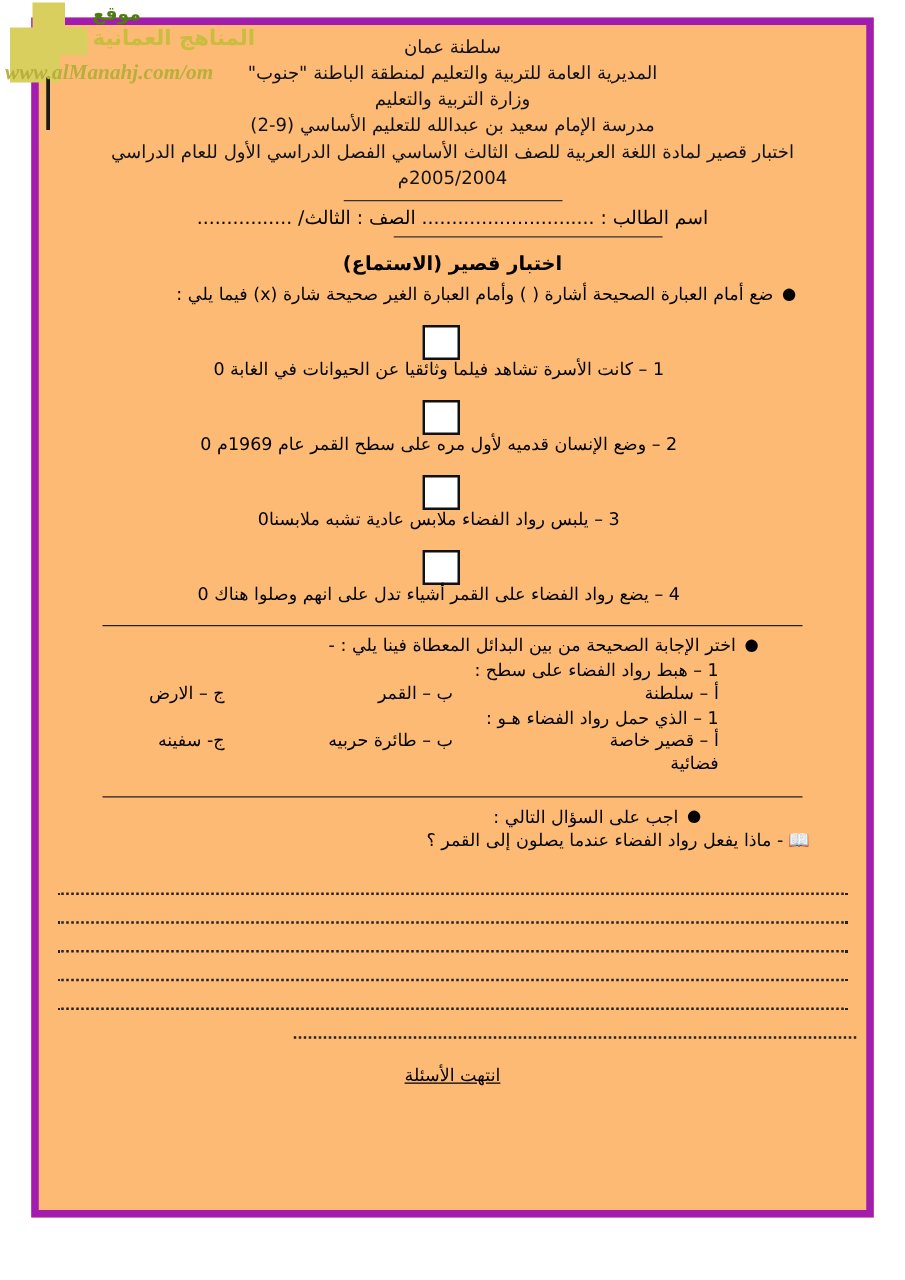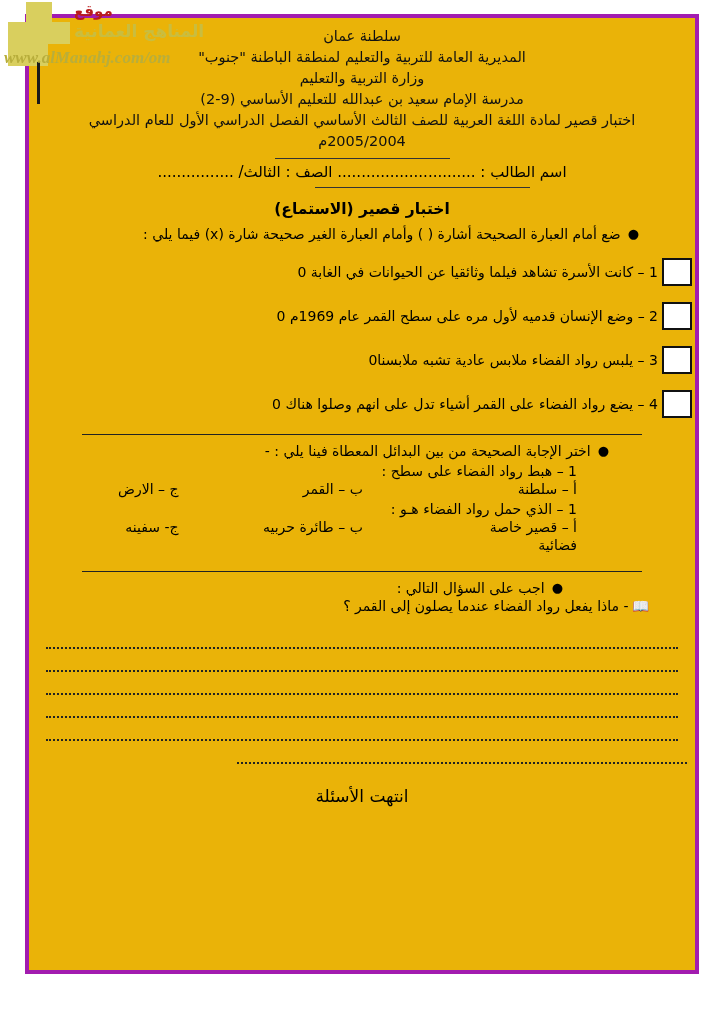--- a/index.html
+++ b/index.html
@@ -44,21 +44,21 @@
     left: 29px; top: 60px;
     width: 3px; height: 42px;
     background: #1a1a1a;
   }
   .wm-text-top {
     position: absolute;
     left: 74px; top: 2px;
     font-family: "DejaVu Sans", "Liberation Sans", sans-serif;
     font-size: 15px;
     font-weight: bold;
-    color: #b91c1c;
+    color: #4d7c0f;
     letter-spacing: 0.5px;
   }
   .wm-text-main {
     position: absolute;
     left: 74px; top: 21px;
     font-family: "DejaVu Sans", "Liberation Sans", sans-serif;
     font-size: 17px;
     font-weight: bold;
     color: #c9bd3f;
   }
@@ -74,22 +74,22 @@
     white-space: nowrap;
   }
 
   
   .sheet {
     position: absolute;
     left: 25px;
     top: 14px;
     width: 674px;
     height: 960px;
-    border: 4px solid #a21caf;
-    background: #eab308;
+    border: 6px solid #a21caf;
+    background: #fdba74;
     box-sizing: border-box;
   }
 
   .inner {
     position: relative;
     width: 100%;
     height: 100%;
     padding: 0;
     box-sizing: border-box;
   }
@@ -160,24 +160,24 @@
     vertical-align: 1px;
   }
 
   
   .tf-list {
     margin-top: 16px;
     direction: rtl;
   }
   .tf-row {
     display: flex;
-    flex-direction: row;
+    flex-direction: column;
     align-items: center;
     justify-content: flex-start;
-    padding-right: 3px;
+    padding-right: 20px;
     margin-bottom: 16px;
   }
   .tf-box {
     width: 30px;
     height: 28px;
     border: 2px solid #111;
     background: #fff;
     flex: none;
     box-sizing: border-box;
     margin-left: 2px;
@@ -259,23 +259,24 @@
   }
   .dot-line.short {
     width: 450px;
     margin-right: 8px;
     margin-left: auto;
   }
 
   
   .footer-note {
     text-align: center;
-    font-size: 17px;
+    font-size: 14px;
     margin-top: 22px;
     direction: rtl;
+    text-decoration: underline;
   }
 </style>
 </head>
 <body>
 
 <div class="watermark">
   <div class="wm-mark">
     <div class="wm-block wm-b1"></div>
     <div class="wm-block wm-b2"></div>
     <div class="wm-block wm-b3"></div>

